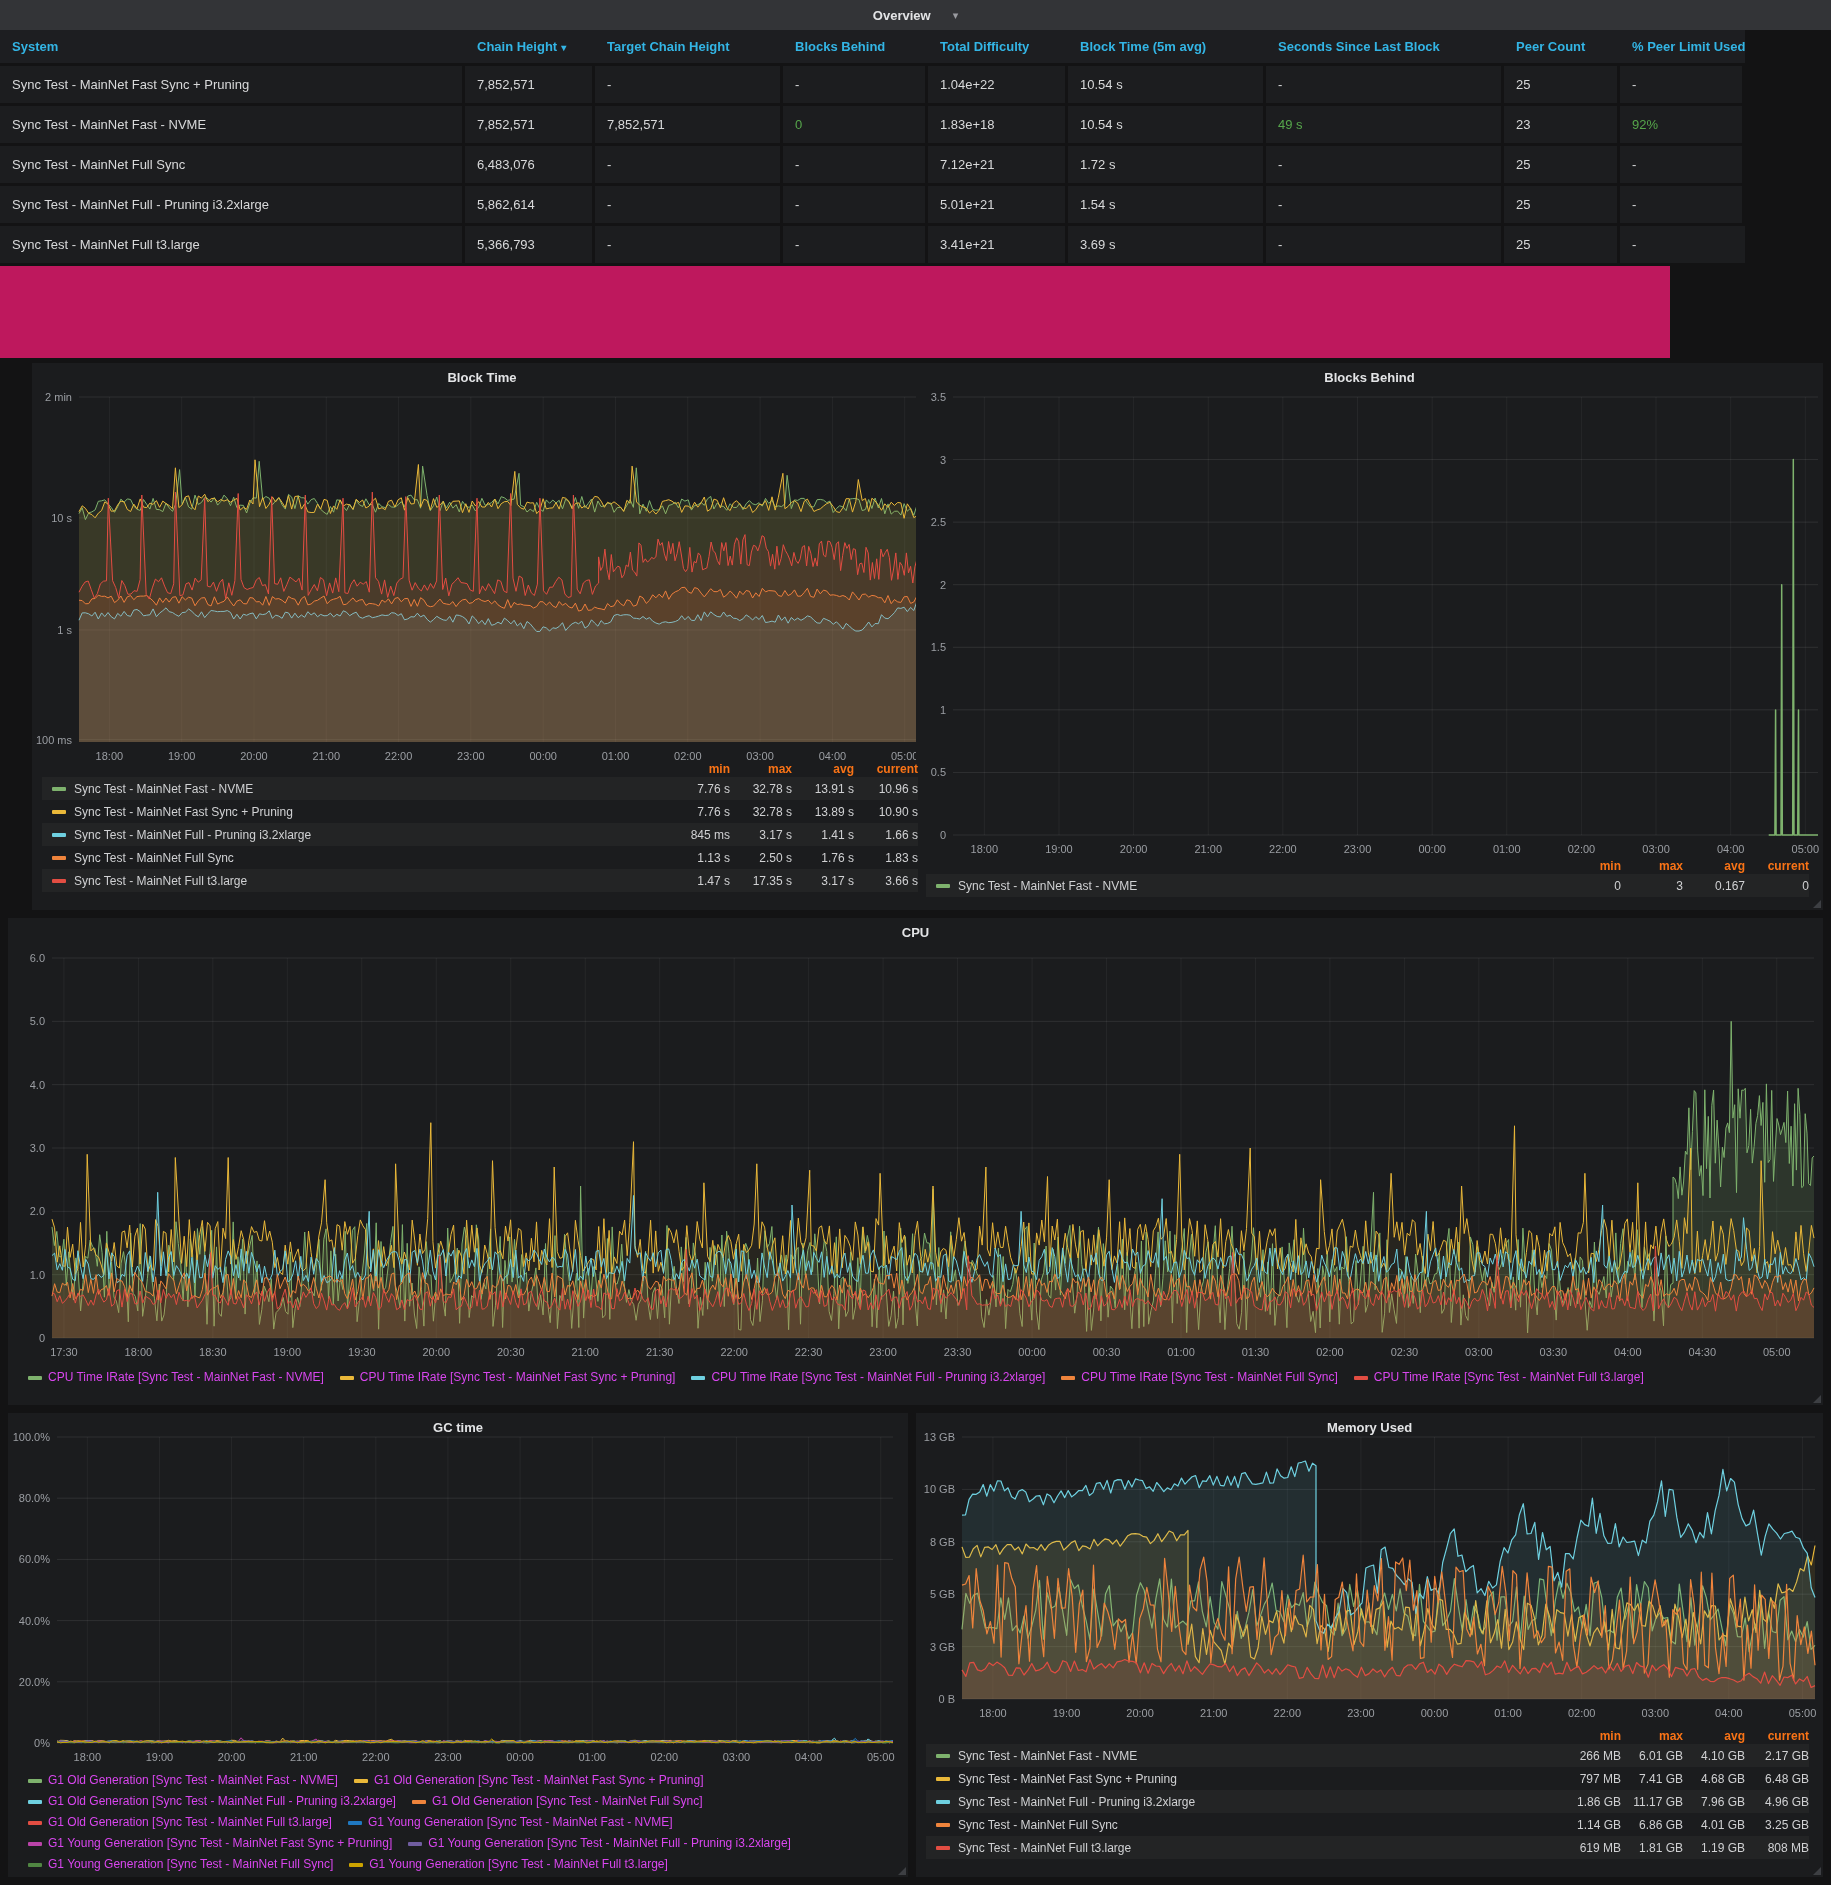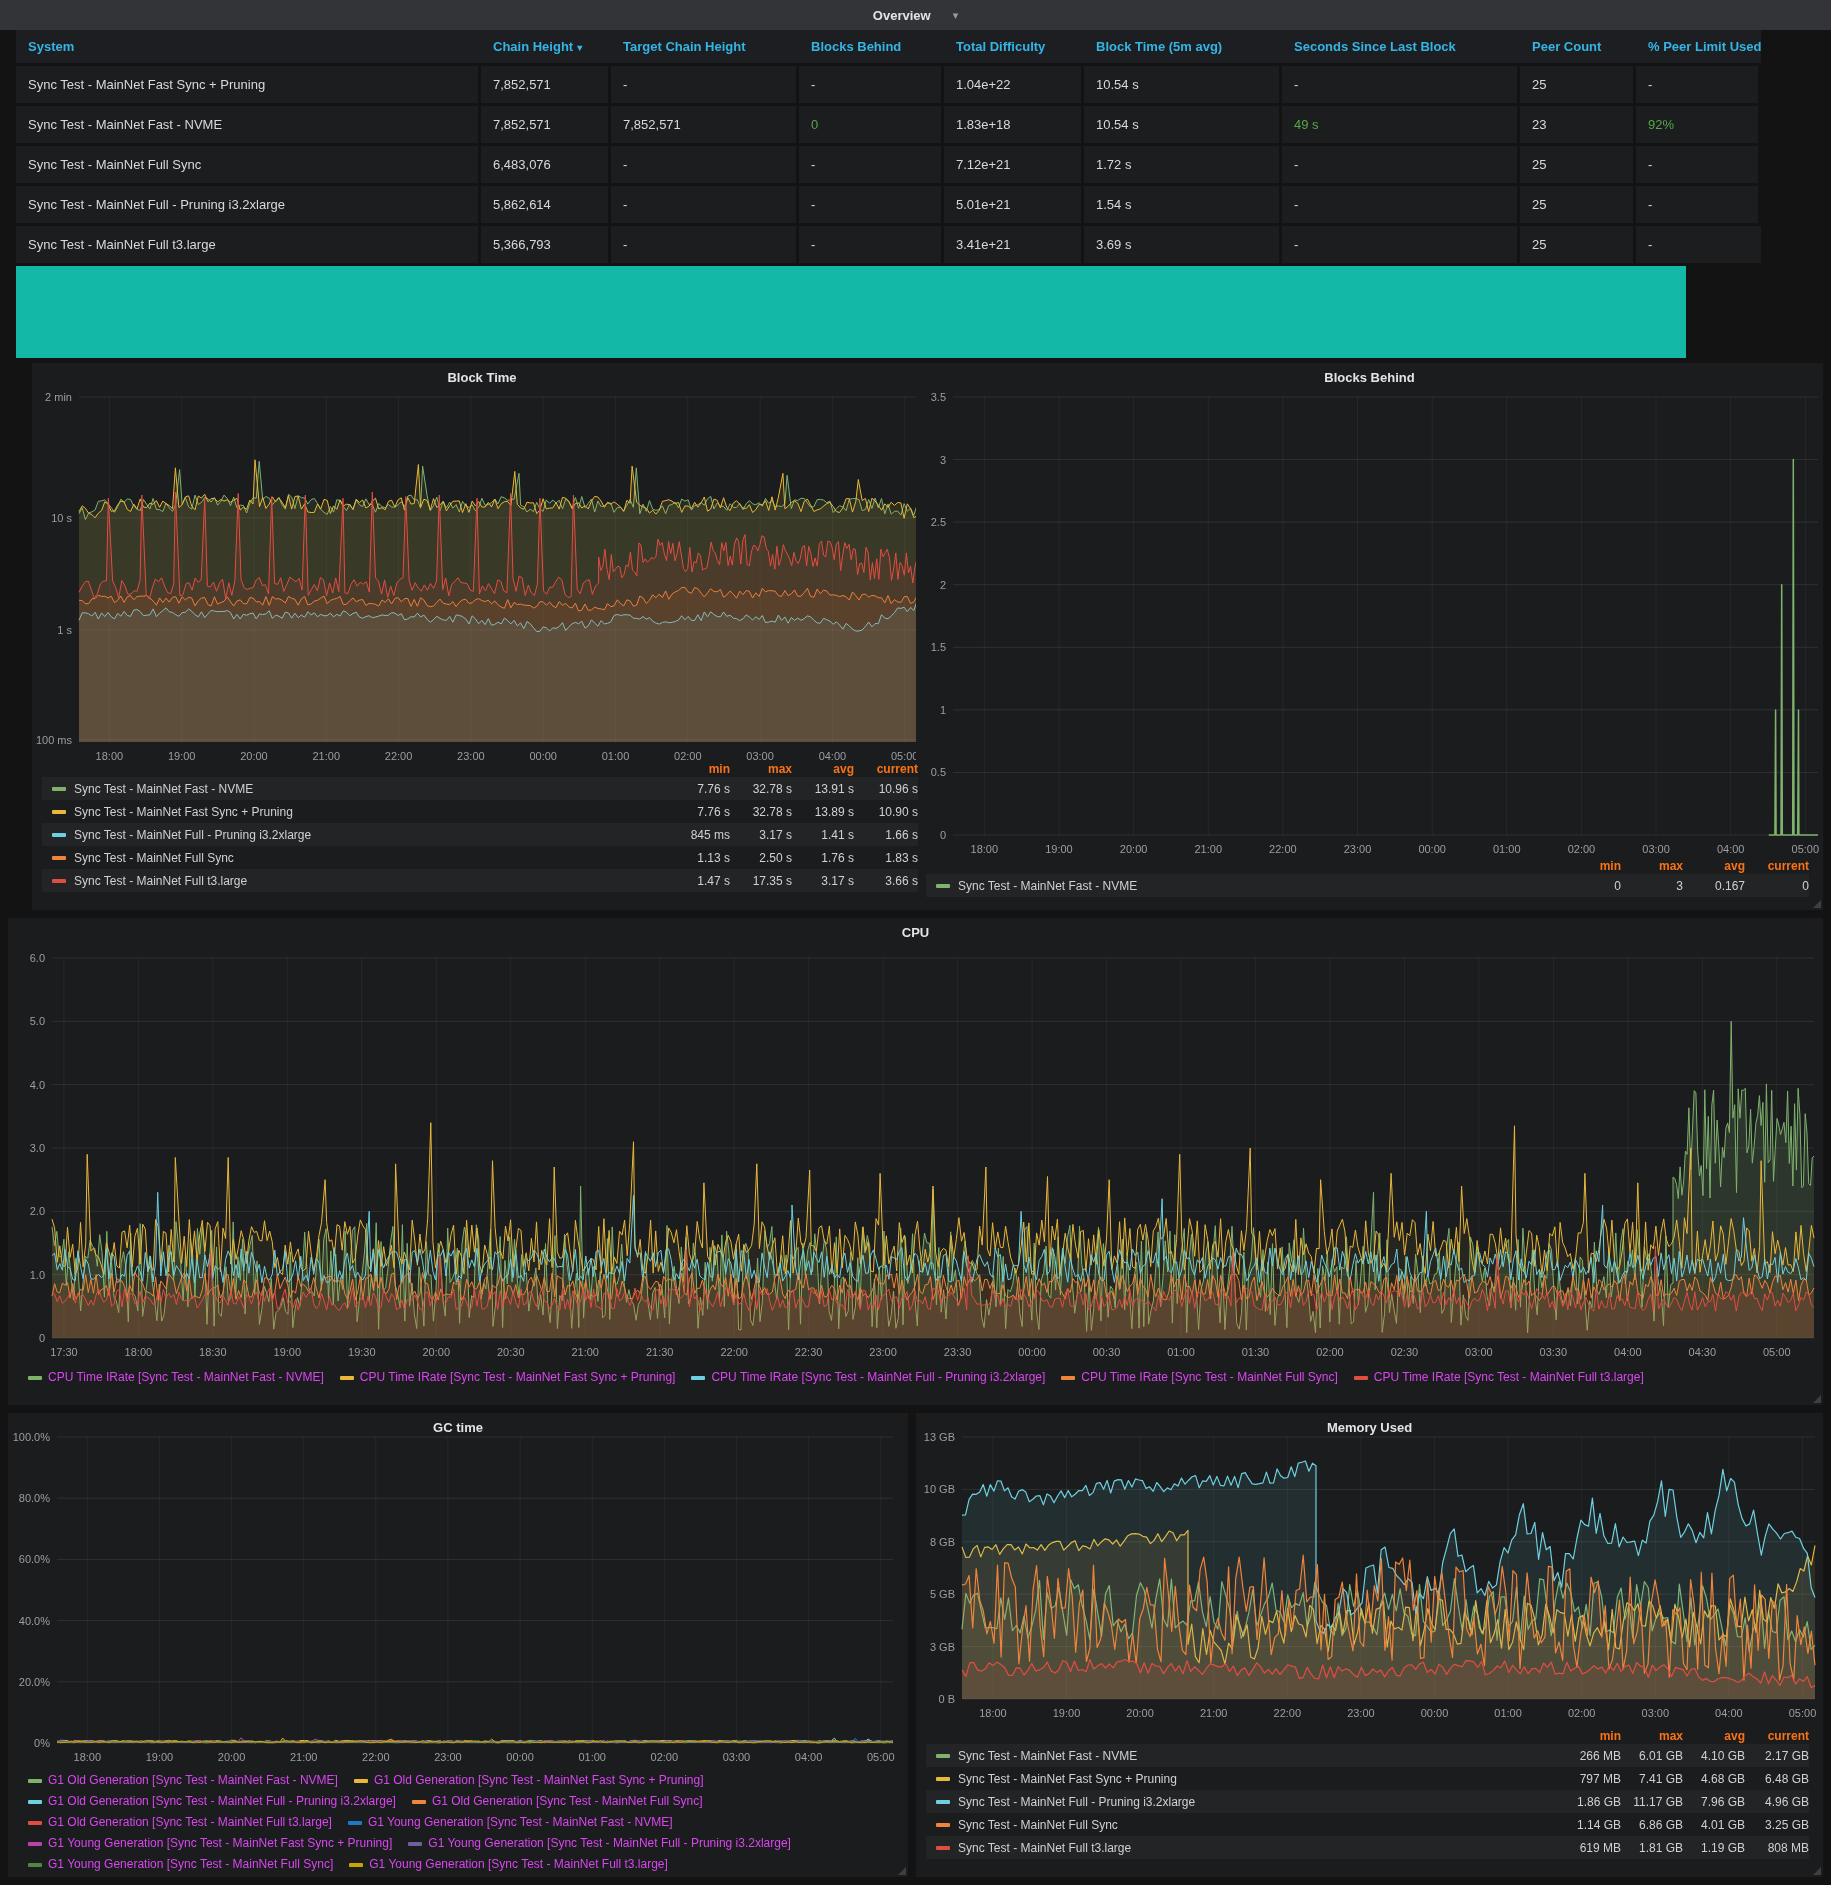--- a/index.html
+++ b/index.html
@@ -7,21 +7,21 @@
   .rowbar{position:absolute;left:0;top:0;width:1831px;height:30px;background:#333437;
     display:flex;align-items:center;justify-content:center;gap:22px;cursor:pointer;}
   .rowbar .rt{color:#e3e4e6;font-size:13px;font-weight:bold;}
   .rowbar .caret{color:#9a9ba0;font-size:11px;}
   .panel{position:absolute;background:#1b1c1e;}
   .panel::after{content:"";position:absolute;right:2px;bottom:2px;width:0;height:0;
     border-bottom:8px solid #3d3f43;border-left:8px solid transparent;}
   .ptitle{position:absolute;top:7px;left:0;width:100%;text-align:center;color:#e3e4e6;
     font-size:13px;font-weight:bold;cursor:pointer;z-index:3;}
   
-  #tablepanel{left:16px;top:30px;width:1670px;height:328px;background:#14b8a6;}
+  #tablepanel{left:0;top:30px;width:1670px;height:328px;background:#be185d;}
   #tablepanel::after{display:none;}
   .grid{display:grid;grid-template-columns:465px 130px 188px 145px 140px 198px 238px 116px auto;}
   .th{background:#1d1e21;color:#33b5e5;font-size:13px;font-weight:bold;height:33px;line-height:33px;
     padding-left:12px;border-bottom:3px solid #131314;cursor:pointer;white-space:nowrap;}
   .td{background:#1c1d1f;color:#d8d9da;font-size:13px;height:37px;line-height:37px;padding-left:12px;
     border-bottom:3px solid #131314;border-right:3px solid #131314;white-space:nowrap;overflow:hidden;}
   .td:last-child{border-right:none;}
   .td.green{color:#56a64b;}
   .sorticon{color:#33b5e5;font-size:10px;margin-left:4px;}
   

